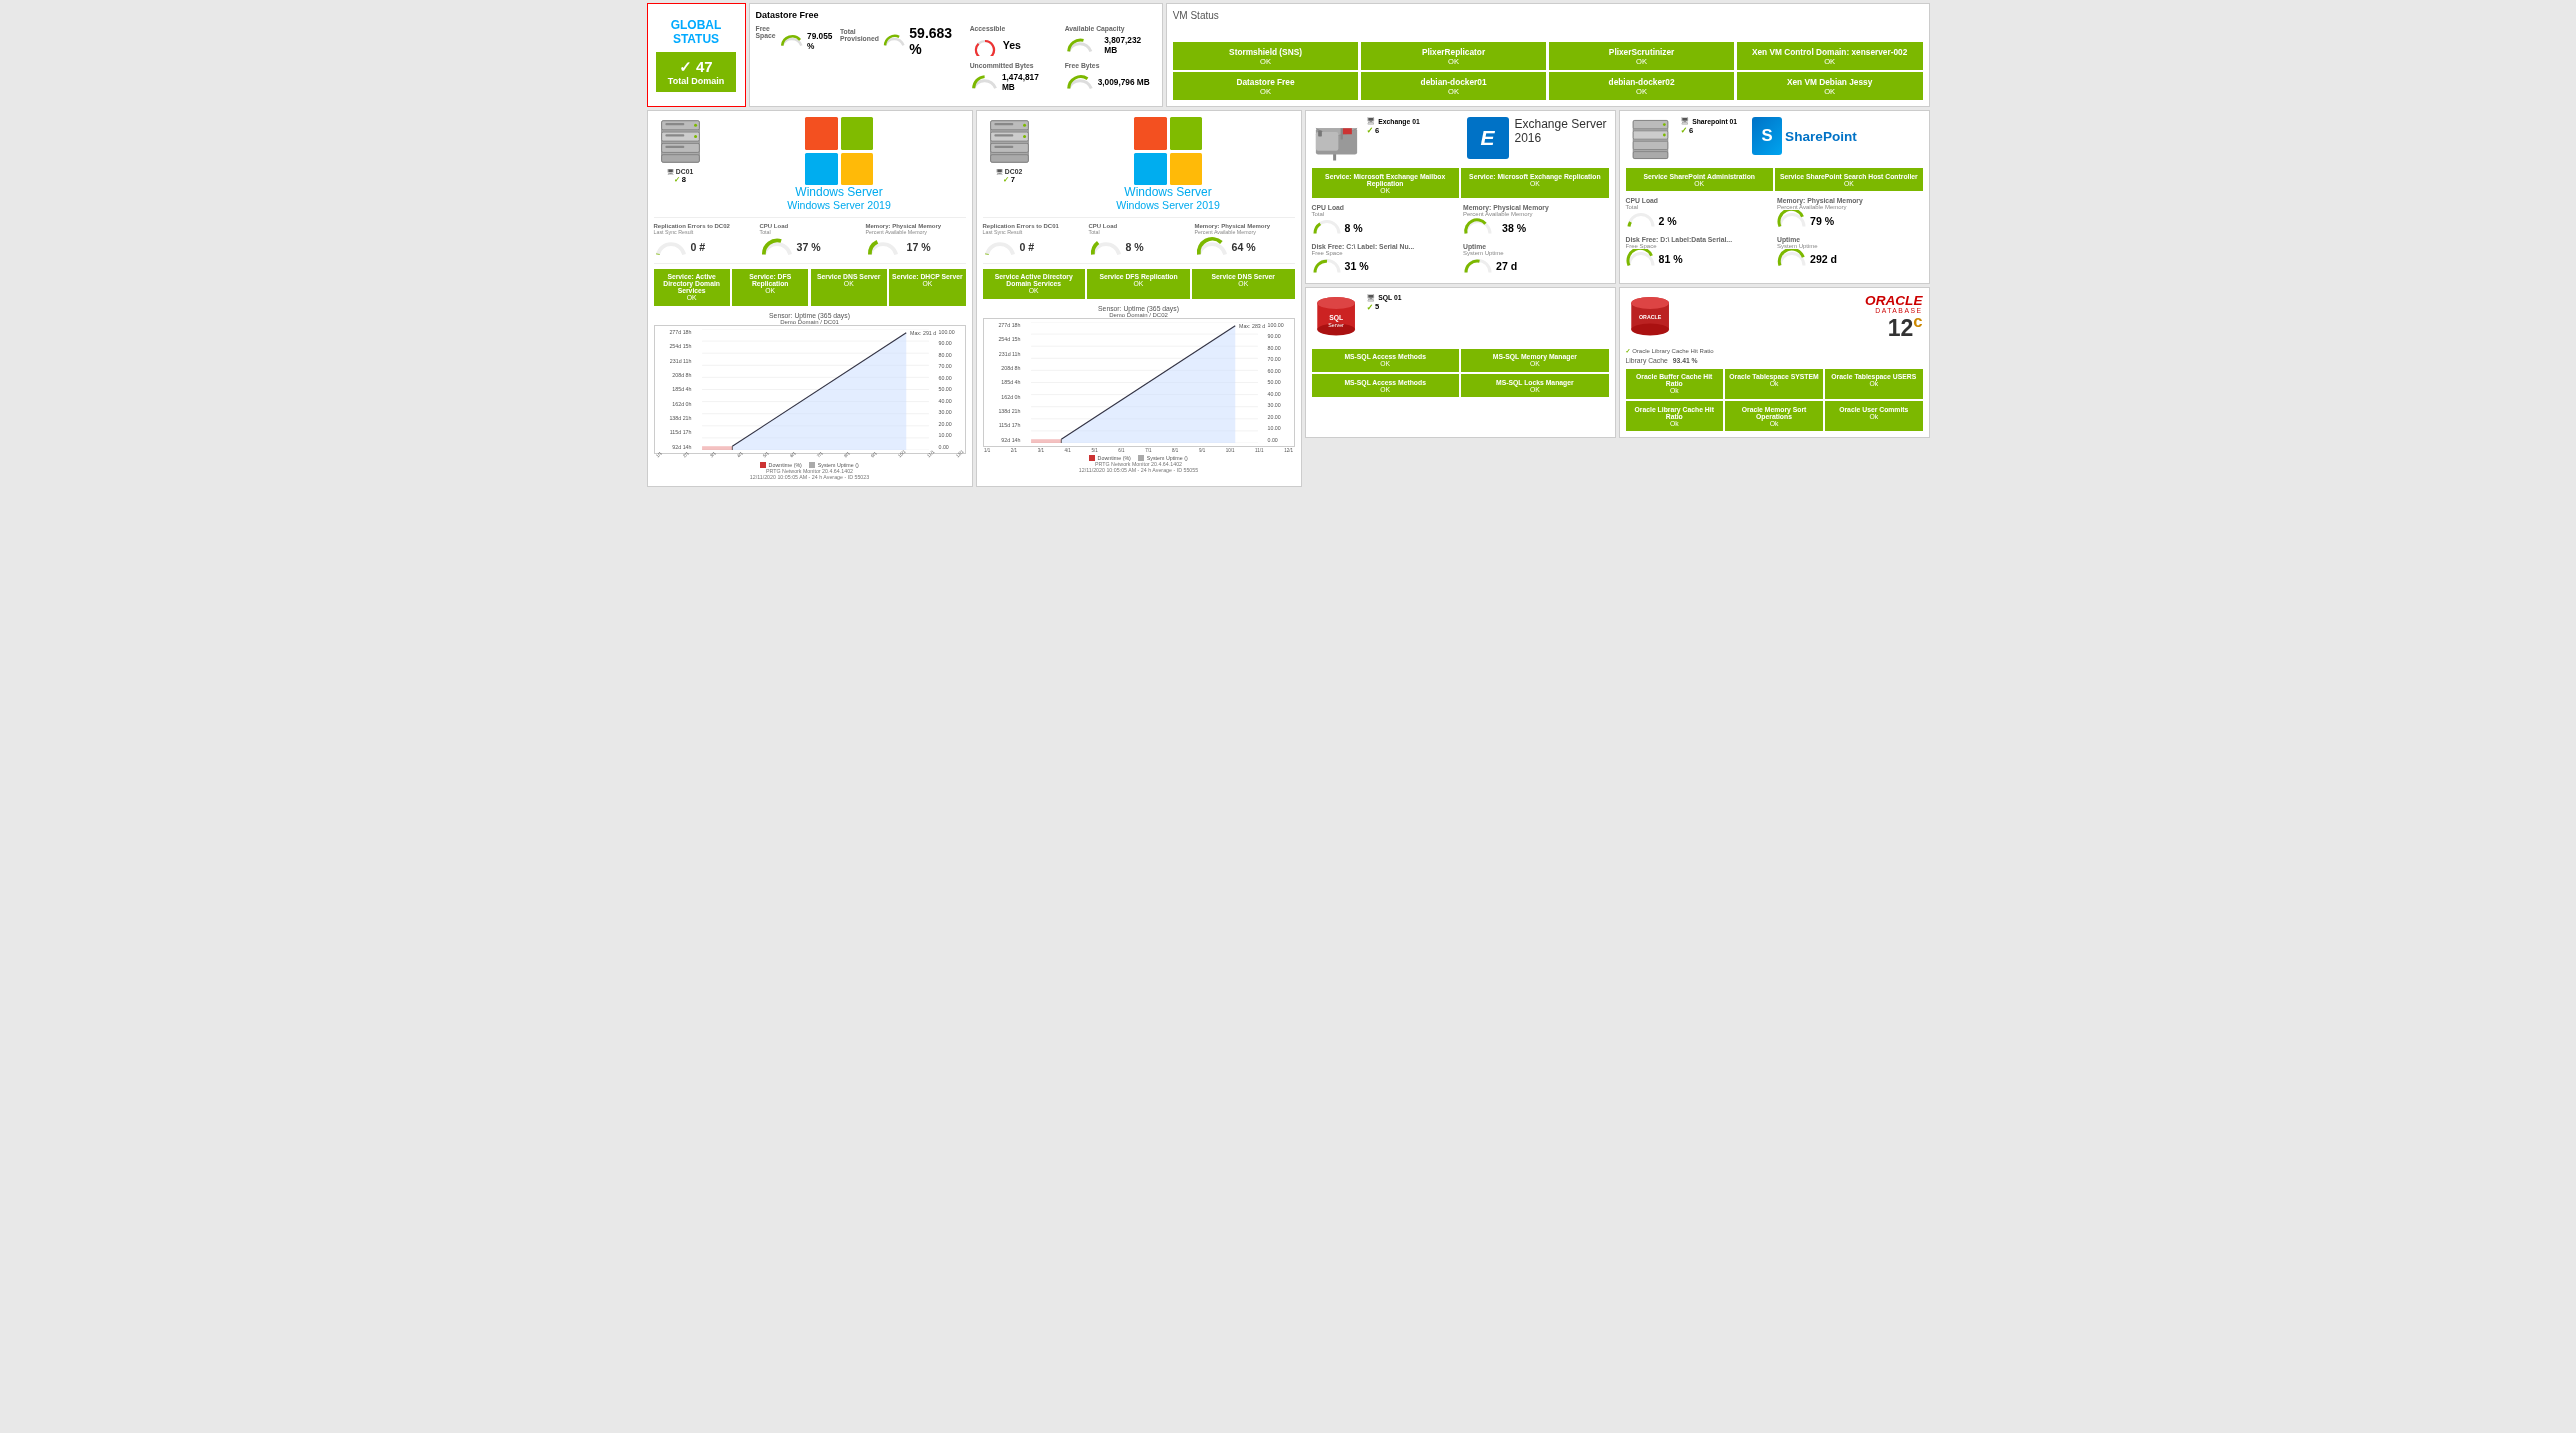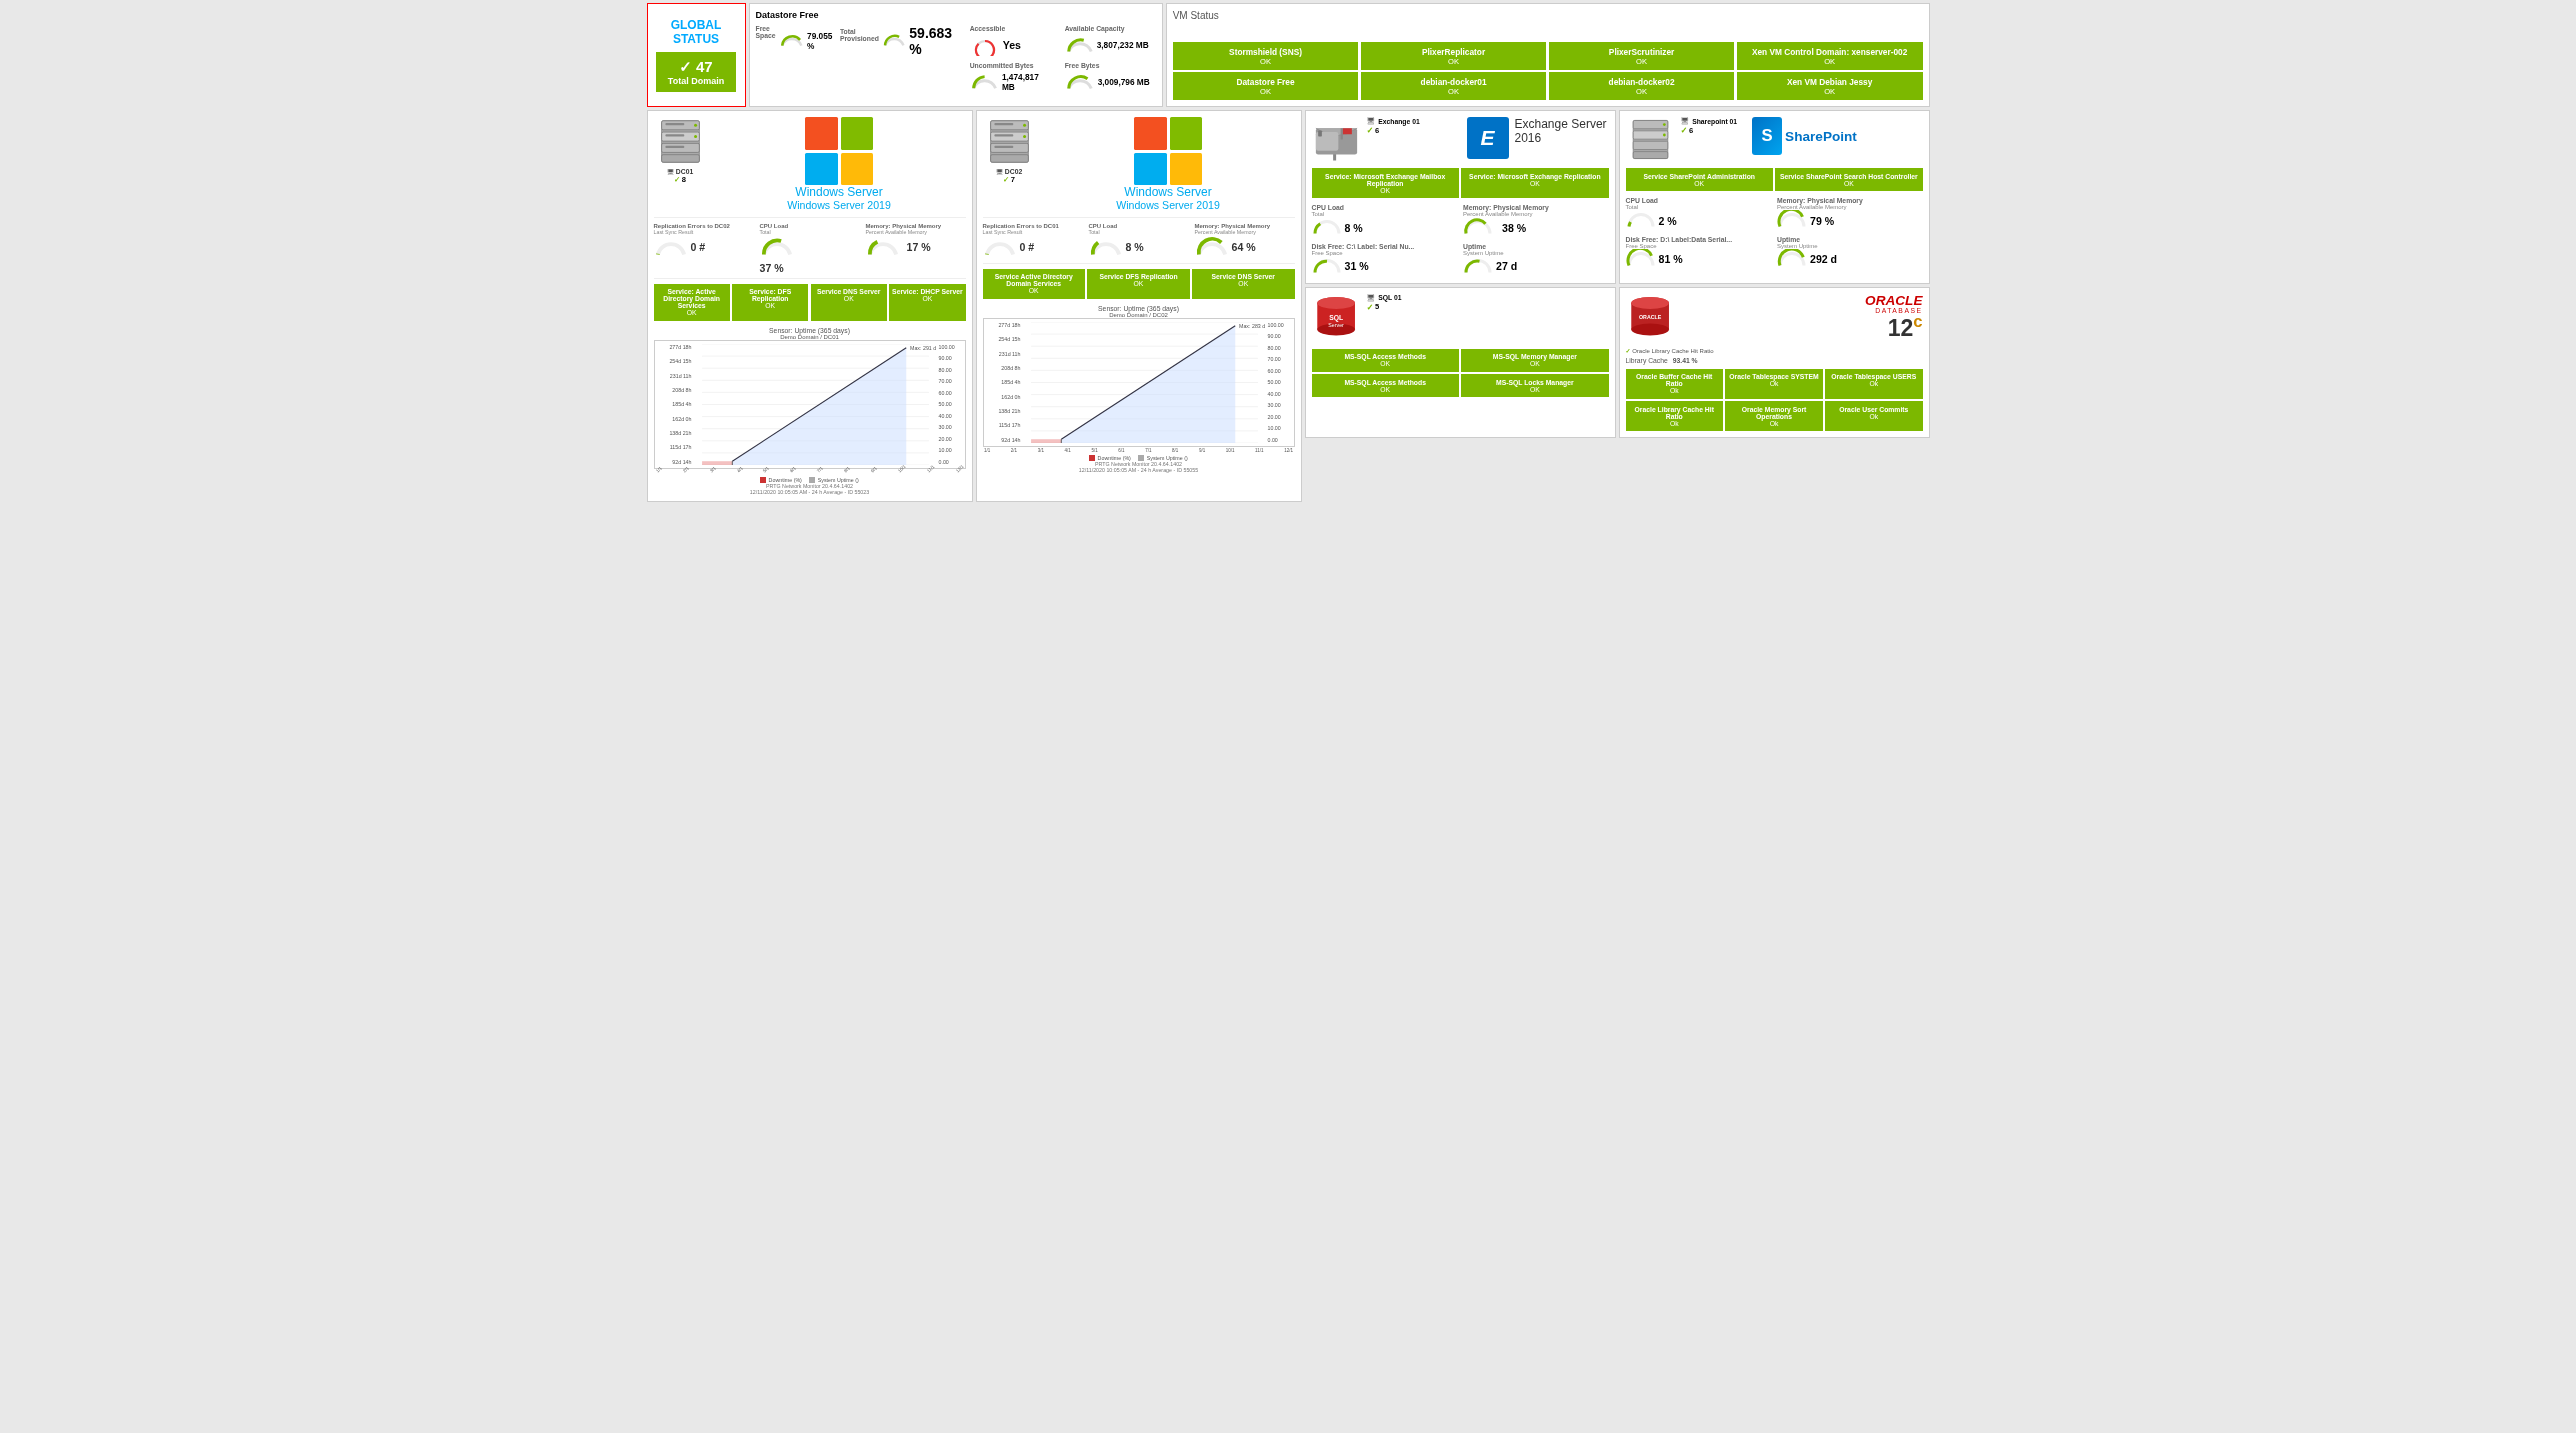--- a/index.html
+++ b/index.html
@@ -184,21 +184,21 @@
             <svg width="30" height="21" viewBox="0 0 40 28">
               <path d="M5,22 A16,16 0 0,1 35,22" fill="none" stroke="#ddd" stroke-width="4"></path>
               <path d="M5,22 A16,16 0 0,1 20,6" fill="none" stroke="#7cb800" stroke-width="4"></path>
             </svg>
             <span style="font-size:8.3px;font-weight:bold;">1,474,817 MB</span>
           </div>
         </div>
 
         <div style="display:flex;flex-direction:column;gap:3px;min-width:91px;">
           <div style="font-size:6.8px;color:#666;font-weight:bold;">Available Capacity</div>
-          <div style="display:flex;align-items:center;gap:2px;">
+          <div style="display:flex;align-items:center;gap:10px;">
             <svg width="30" height="21" viewBox="0 0 40 28">
               <path d="M5,22 A16,16 0 0,1 35,22" fill="none" stroke="#ddd" stroke-width="4"></path>
               <path d="M5,22 A16,16 0 0,1 25,7" fill="none" stroke="#7cb800" stroke-width="4"></path>
             </svg>
             <span style="font-size:8.3px;font-weight:bold;">3,807,232 MB</span>
           </div>
           <div style="font-size:6.8px;color:#666;font-weight:bold;margin-top:3px;">Free Bytes</div>
           <div style="display:flex;align-items:center;gap:3px;">
             <svg width="30" height="21" viewBox="0 0 40 28">
               <path d="M5,22 A16,16 0 0,1 35,22" fill="none" stroke="#ddd" stroke-width="4"></path>
@@ -296,21 +296,21 @@
             <svg width="34" height="24" viewBox="0 0 45 32">
               <path d="M5,26 A18,18 0 0,1 40,26" fill="none" stroke="#eee" stroke-width="5"></path>
               <path d="M5,26 A18,18 0 0,1 5.1,25" fill="none" stroke="#7cb800" stroke-width="5"></path>
             </svg>
             <span class="dc-metric-value">0 #</span>
           </div>
         </div>
         <div class="dc-metric">
           <div class="dc-metric-title">CPU Load</div>
           <div class="dc-metric-subtitle">Total</div>
-          <div style="display:flex;align-items:flex-start;gap:3px;flex-direction:column;">
+          <div style="display:flex;align-items:center;gap:3px;">
             <svg width="34" height="24" viewBox="0 0 45 32">
               <path d="M5,26 A18,18 0 0,1 40,26" fill="none" stroke="#eee" stroke-width="5"></path>
               <path d="M5,26 A18,18 0 0,1 28,8" fill="none" stroke="#7cb800" stroke-width="5"></path>
             </svg>
             <span class="dc-metric-value">37 %</span>
           </div>
         </div>
         <div class="dc-metric">
           <div class="dc-metric-title">Memory: Physical Memory</div>
           <div class="dc-metric-subtitle">Percent Available Memory</div>

